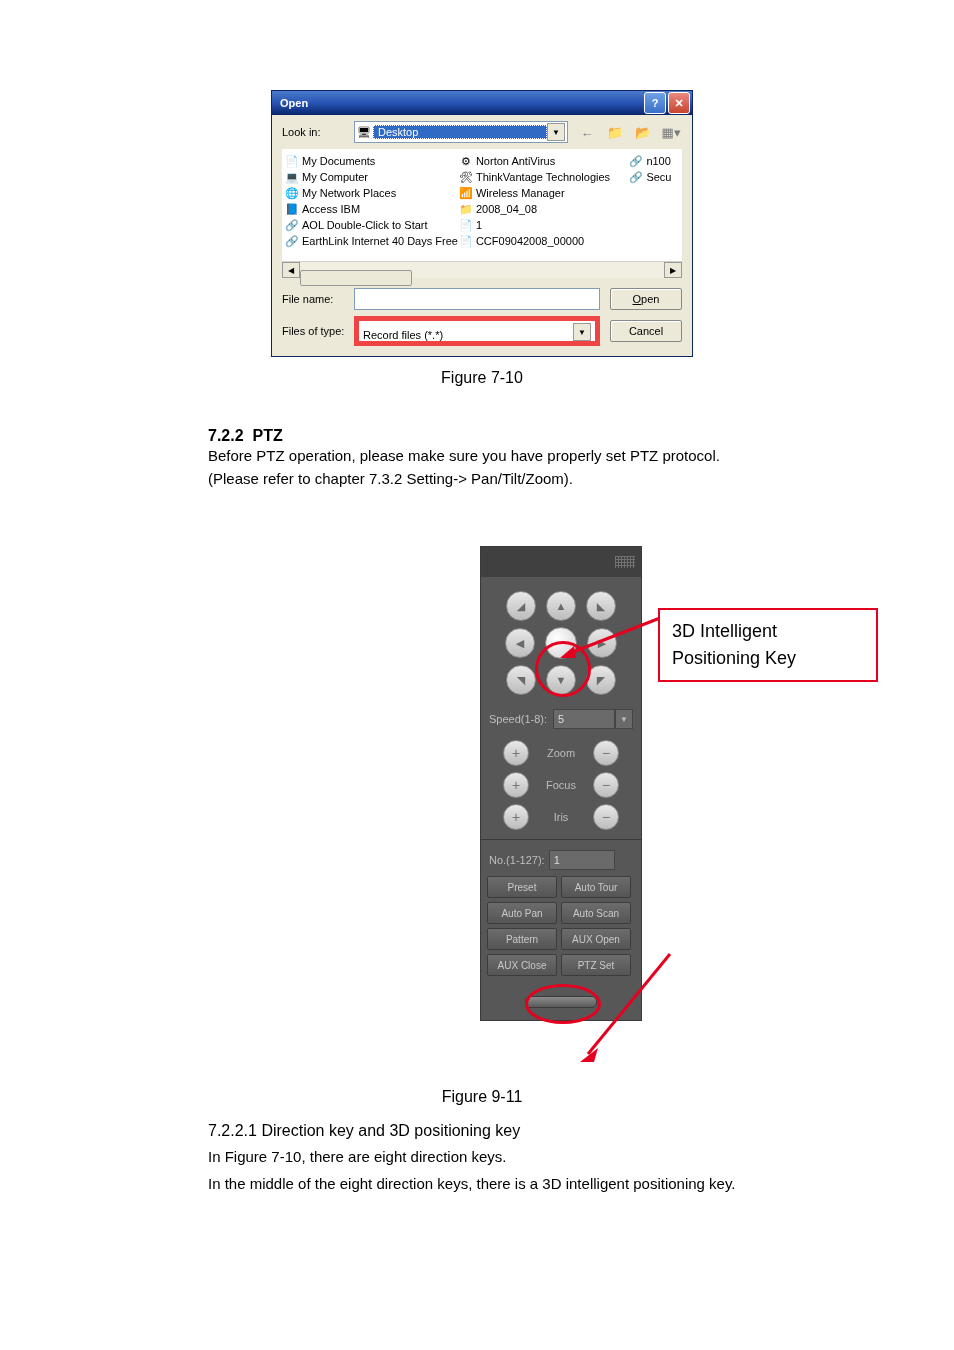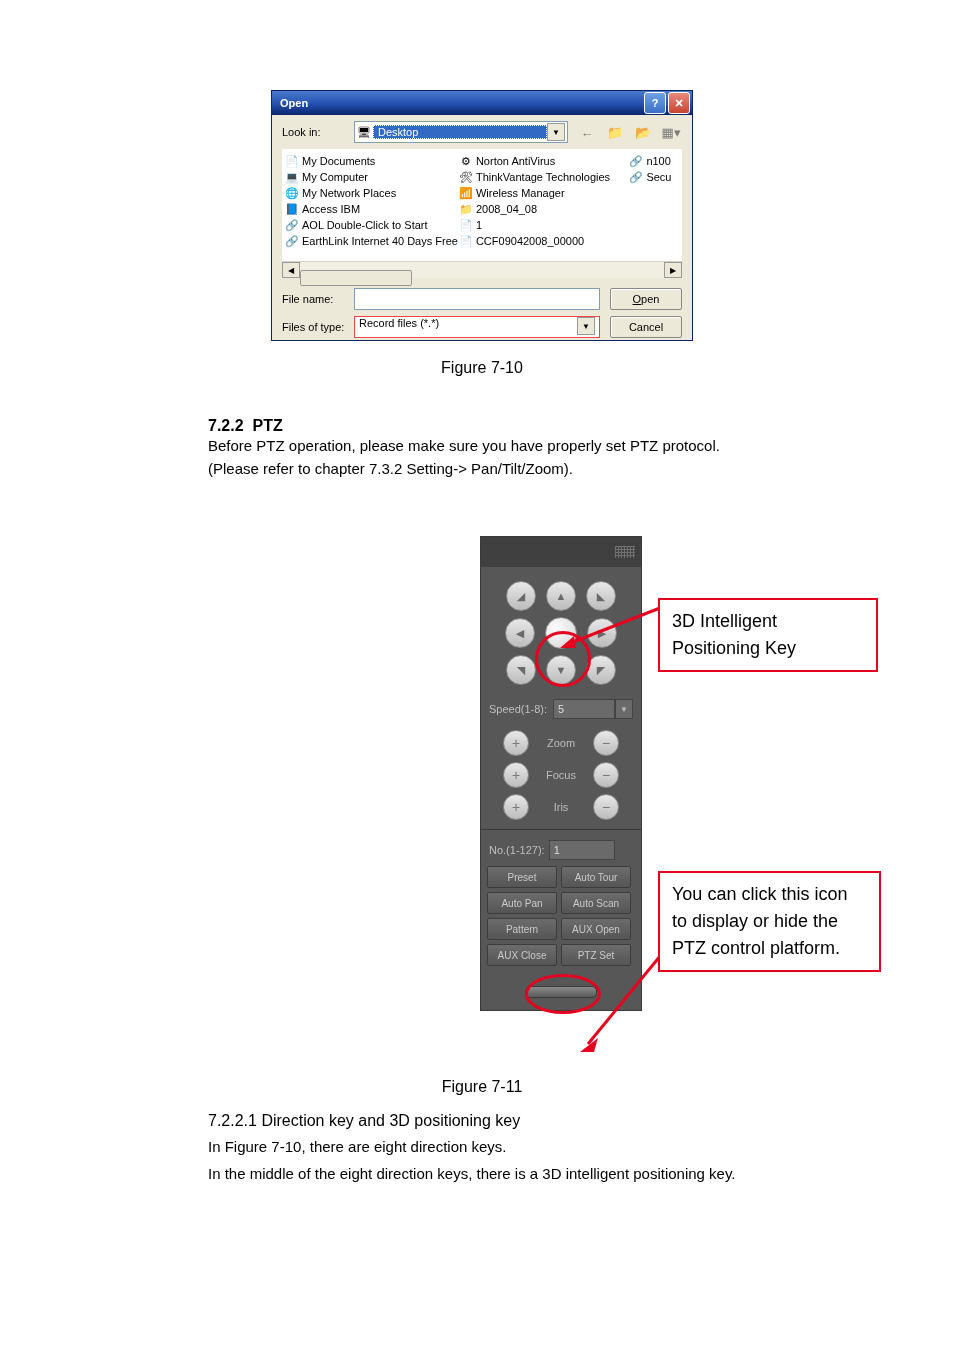--- a/index.html
+++ b/index.html
@@ -4,41 +4,41 @@
 <style>
   body{font-family:Arial,sans-serif;font-size:15px;color:#000;margin:0;padding:0;background:#fff}
   .page{width:758px;margin:0 auto;padding:90px 100px 80px 110px;box-sizing:border-box}
   
   .dlg{width:420px;margin:0 auto;border:1px solid #0a246a;background:#ece9d8;display:flex;flex-direction:column;font-family:Tahoma,sans-serif;font-size:11px}
   .dlg-title{background:linear-gradient(#4a7ac9,#2754b5 50%,#0a246a);color:#fff;height:24px;display:flex;align-items:center;padding:0 2px 0 8px;font-weight:bold}
   .dlg-title span{flex:1}
   .dlg-tbtn{width:20px;height:20px;border:1px solid #fff;border-radius:3px;margin-left:2px;display:flex;align-items:center;justify-content:center;font-weight:bold}
   .dlg-help{background:linear-gradient(#6fa1e6,#3b6fc7);color:#fff}
   .dlg-close{background:linear-gradient(#e98a7f,#c8432f);color:#fff}
-  .dlg-body{padding:6px 10px 2px 10px}
+  .dlg-body{padding:6px 10px 10px 10px}
   .dlg-row{display:flex;align-items:center;margin-bottom:6px}
   .dlg-row .lbl{width:72px}
   .lookin{flex:1;height:20px;border:1px solid #7f9db9;background:#fff;display:flex;align-items:center;padding:0 2px}
   .lookin .sel{flex:1;background:#316ac5;color:#fff;padding:0 4px;border:1px dotted #fff}
   .drop{width:16px;height:16px;background:#ece9d8;border:1px solid #999;display:flex;align-items:center;justify-content:center;font-size:8px}
   .tbicons{display:flex;gap:6px;margin-left:8px;color:#7a7a7a;align-items:center}
   .tbicons .ic{width:20px;height:20px;display:flex;align-items:center;justify-content:center;border:1px solid transparent;font-size:13px}
   .filelist{border:0;background:#fff;height:108px;padding:4px 0 0 2px;display:flex;overflow:hidden}
   .col{width:178px}
   .fi{display:flex;align-items:center;height:16px;font-size:11px;white-space:nowrap}
   .fi .fic{width:16px;height:14px;margin-right:2px;display:flex;align-items:center;justify-content:center;font-size:11px}
   .col3{width:56px}
   .hscroll{height:16px;background:#f1efe2;border-top:1px solid #d4d0c8;display:flex;align-items:center;margin-bottom:10px}
   .hsbtn{width:16px;height:14px;border:1px solid #999;background:#ece9d8;display:flex;align-items:center;justify-content:center;font-size:8px}
   .hstrack{flex:1;position:relative}
   .hsthumb{position:absolute;left:0;top:0;height:14px;width:110px;background:#ece9d8;border:1px solid #999;border-radius:2px}
   .btnwin{width:72px;height:22px;background:#ece9d8;border:1px solid #888;border-radius:2px;font-size:11px;box-shadow:inset 1px 1px 0 #fff}
   .txtin{height:20px;border:1px solid #7f9db9;background:#fff}
-  .selin{height:20px;border:1px solid #ef4444;background:#fff;display:flex;align-items:flex-start;padding:0 4px;flex:1}
-  .figcap{text-align:center;font-size:16px;margin:18px 0 40px 0}
+  .selin{height:20px;border:5px solid #ef4444;background:#fff;display:flex;align-items:flex-end;padding:0 4px;flex:1}
+  .figcap{text-align:center;font-size:16px;margin:12px 0 40px 0}
   
   h3{font-size:16px;margin:0 0 0 0;font-weight:bold}
   .para{margin:0 0 4px 0;line-height:1.5}
   
   .ptzwrap{display:flex;align-items:flex-start;justify-content:center;margin:56px 0 0 0;position:relative;height:540px}
   .ptz{width:160px;background:#575757;border:1px solid #3a3a3a;font-family:Tahoma,sans-serif;font-size:11px;color:#bfbfbf;display:flex;flex-direction:column;position:absolute;left:272px;top:0}
   .panel-grip{height:30px;display:flex;align-items:center;justify-content:flex-end;padding-right:6px;background:#404040}
   .grip-dots{width:20px;height:12px;background:repeating-linear-gradient(#707070 0 1px,transparent 1px 3px),repeating-linear-gradient(90deg,#707070 0 1px,transparent 1px 3px)}
   .dpad{padding:14px 0 10px 0;display:flex;flex-direction:column;align-items:center;gap:6px}
   .dpad-row{display:flex;gap:10px;align-items:center}
@@ -257,21 +257,20 @@
     <svg class="arrow" style="left:352px;top:60px" width="120" height="60">
       <line x1="8" y1="48" x2="100" y2="12" stroke="#e6001f" stroke-width="3"></line>
       <polygon points="0,52 14,40 16,52" fill="#e6001f"></polygon>
     </svg>
     <div class="callout co1">3D Intelligent Positioning Key</div>
 
     <svg class="arrow" style="left:372px;top:400px" width="110" height="120">
       <line x1="8" y1="108" x2="90" y2="8" stroke="#e6001f" stroke-width="3"></line>
       <polygon points="0,116 18,102 14,116" fill="#e6001f"></polygon>
     </svg>
-    <div class="callout co2">You can click this icon to display or hide the PTZ control platform.</div>
   </div>
 
-  <div class="figcap2">Figure 7-11</div>
+  <div class="figcap2">Figure 9-11</div>
 
   <h4>7.2.2.1  Direction key and 3D positioning key</h4>
   <p class="para">In Figure 7-10, there are eight direction keys.</p>
   <p class="para">In the middle of the eight direction keys, there is a 3D intelligent positioning key.</p>
 </div>
 
 </body></html>

